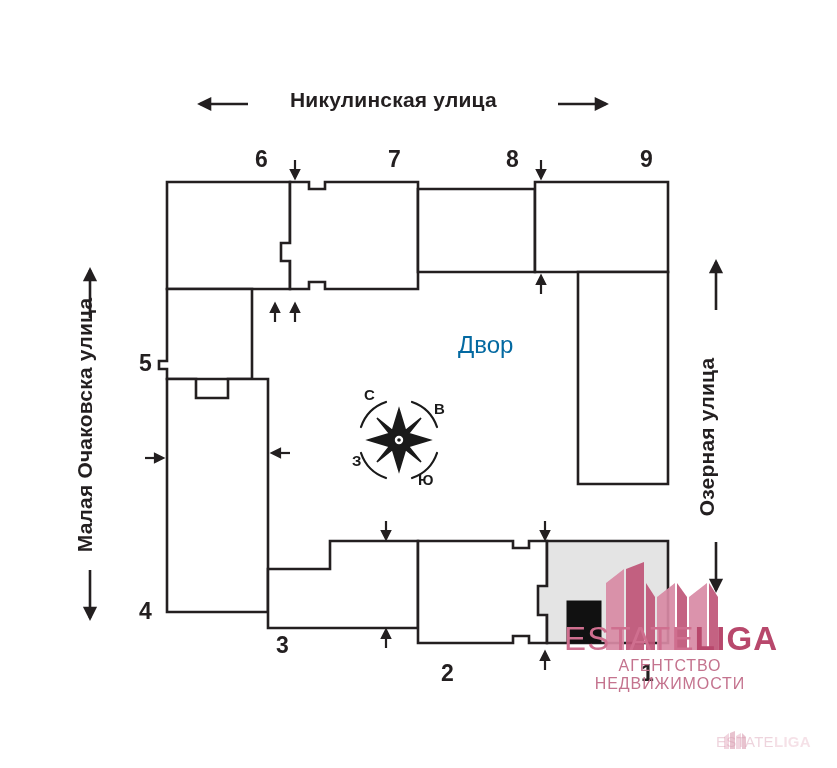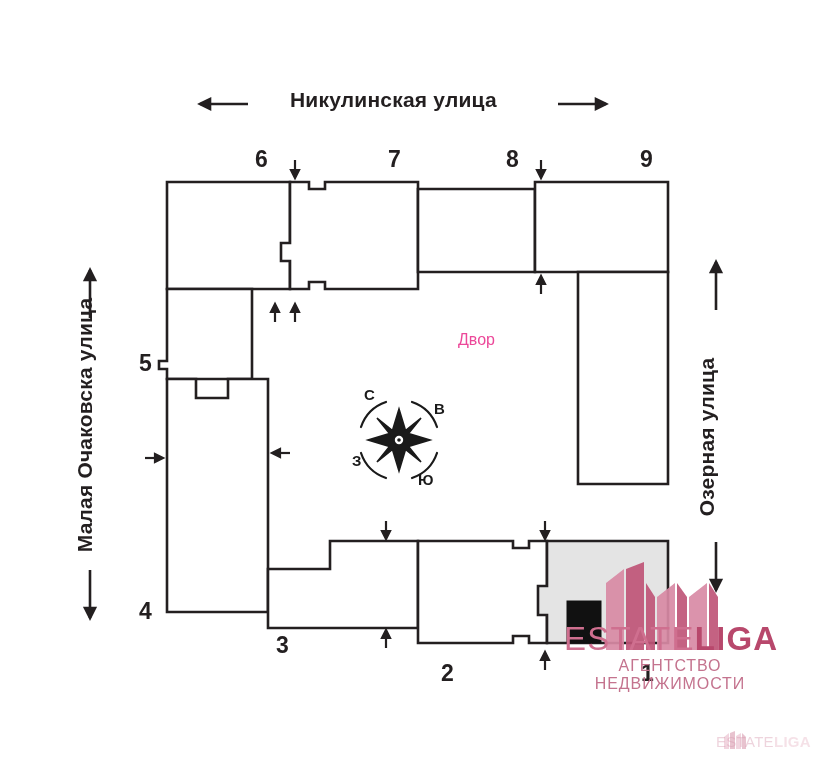--- a/index.html
+++ b/index.html
@@ -57,23 +57,23 @@
     position: absolute;
     font-size: 23px;
     font-weight: 700;
     color: #231f20;
   }
 
   #courtyard-label {
     position: absolute;
     left: 458px;
     top: 331px;
-    font-size: 16px;
+    font-size: 24px;
     font-weight: 400;
-    color: #ec4899;
+    color: #0369a1;
   }
 
   .compass-letter {
     position: absolute;
     font-size: 15px;
     font-weight: 700;
     color: #1a1a1a;
   }
 
   

